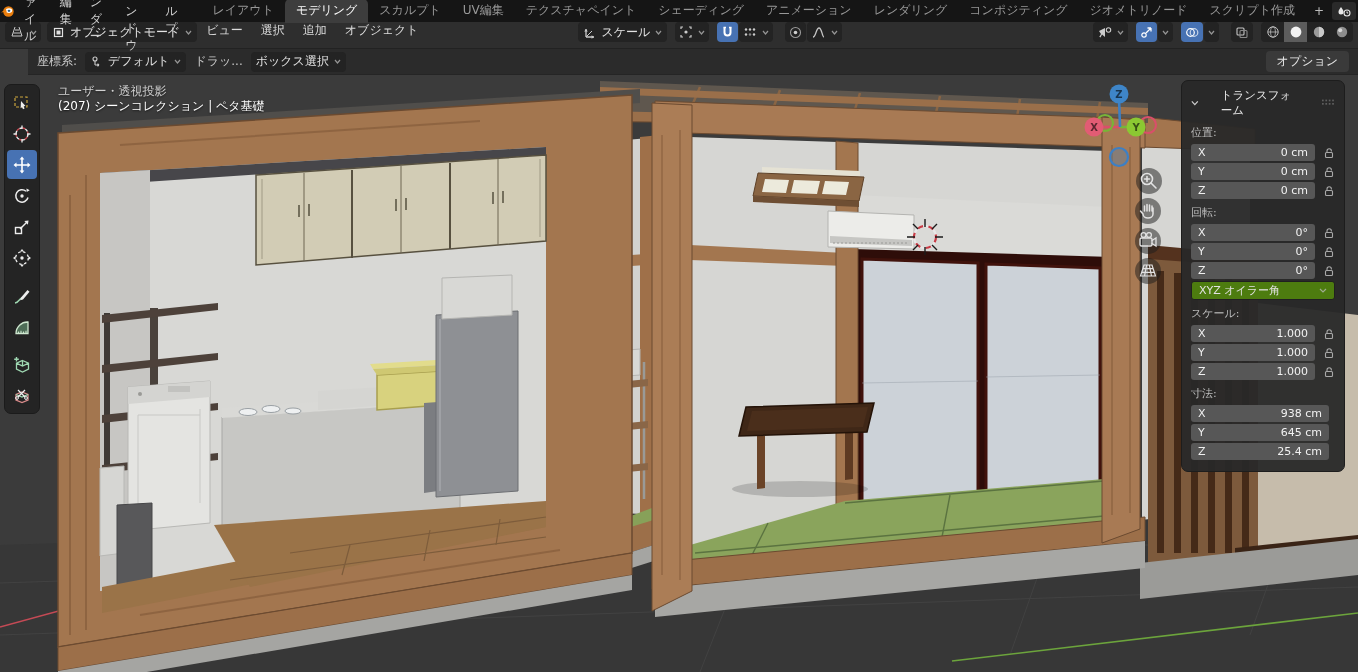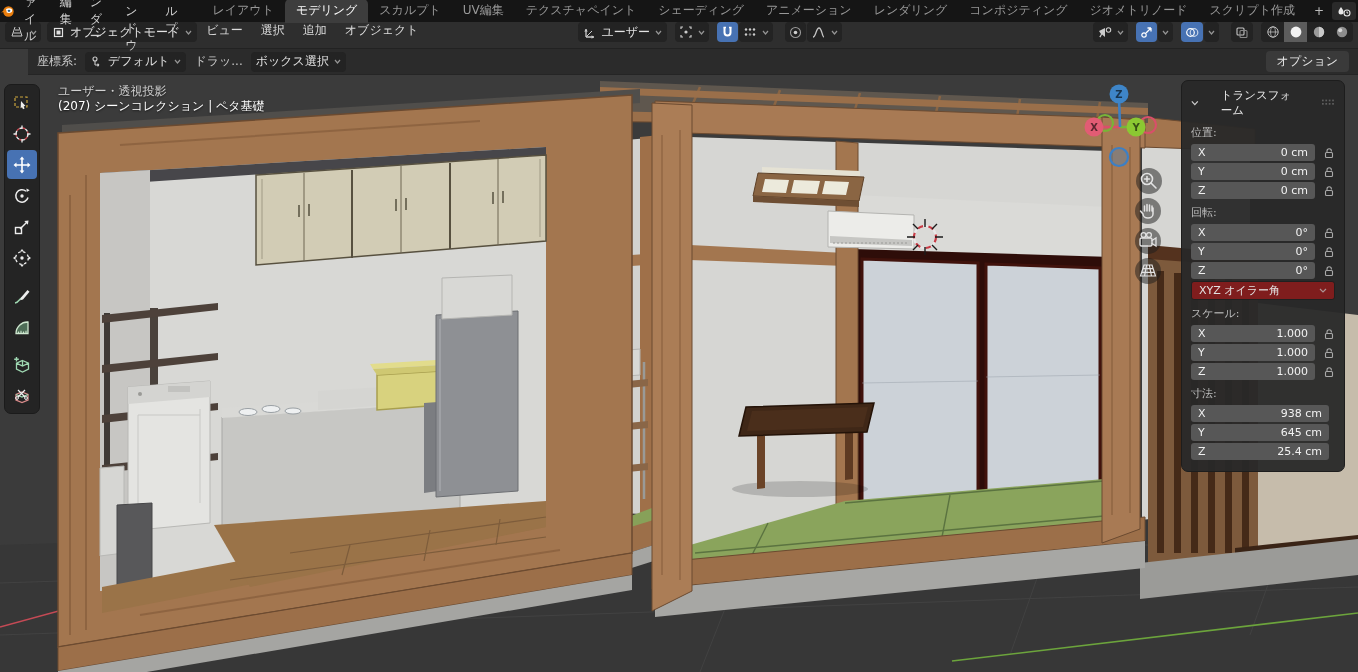--- a/index.html
+++ b/index.html
@@ -61,21 +61,21 @@
     font-size:11px;z-index:20;color:#d5d5d5;}
   .np-header{display:flex;align-items:center;gap:22px;color:#e8e8e8;font-size:11.5px;margin:1px 0 7px;}
   .np-grip{margin-left:auto;opacity:.55}
   .np-label{color:#bdbdbd;margin:6px 0 4px;}
   .frow{display:flex;align-items:center;gap:7px;margin-bottom:2px;}
   .field{flex:1;background:#575757;border-radius:3px;height:17px;display:flex;align-items:center;
     padding:0 7px;color:#f2f2f2;}
   .field .ax{width:13px;color:#efefef;}
   .field .val{margin-left:auto;}
   .lock{width:13px;display:flex;align-items:center;justify-content:center;flex:none;}
-  .ddrow{background:#7f1d1d;border:1px solid #202020;border-radius:3px;height:17px;
+  .ddrow{background:#4d7c0f;border:1px solid #202020;border-radius:3px;height:17px;
     display:flex;align-items:center;padding:0 7px;color:#e2e2e2;margin:2px 0;}
   .ddrow .caret{margin-left:auto}
   .wide .field{margin-right:6px;}
 </style>
 </head>
 <body>
 
 <div class="topbar">
   <div class="logo">
     <svg width="15" height="15" viewBox="0 0 16 16">
@@ -140,21 +140,21 @@
   <div class="menu2">追加</div>
   <div class="menu2">オブジェクト</div>
 
   <div style="margin-left:150px" class="grp">
     <div class="btn">
       <svg width="14" height="13" viewBox="0 0 14 13">
           <path d="M3,11 L3,3 M3,11 L11,11" stroke="#ccc" stroke-width="1.3" fill="none"></path>
           <path d="M3,3 l-1.8,2.4 h3.6 Z M11,11 l-2.4,-1.8 v3.6 Z" fill="#ccc"></path>
           <path d="M3,11 L9,5" stroke="#ccc" stroke-width="1" fill="none"></path>
         </svg>
-      <span>ユーザー</span>
+      <span>スケール</span>
       <svg class="caret" width="7" height="5" viewBox="0 0 7 5">
           <path d="M1,1 L3.5,4 L6,1" stroke="#bbb" stroke-width="1.2" fill="none"></path>
         </svg>
     </div>
     <div class="sp6"></div>
     <div class="btn icon-only">
       <svg width="14" height="14" viewBox="0 0 14 14">
           <circle cx="7" cy="7" r="1.6" fill="#ccc"></circle>
           <path d="M2,4 v-2 h2 M12,4 v-2 h-2 M2,10 v2 h2 M12,10 v2 h-2" stroke="#ccc" stroke-width="1.2" fill="none"></path>
         </svg>

